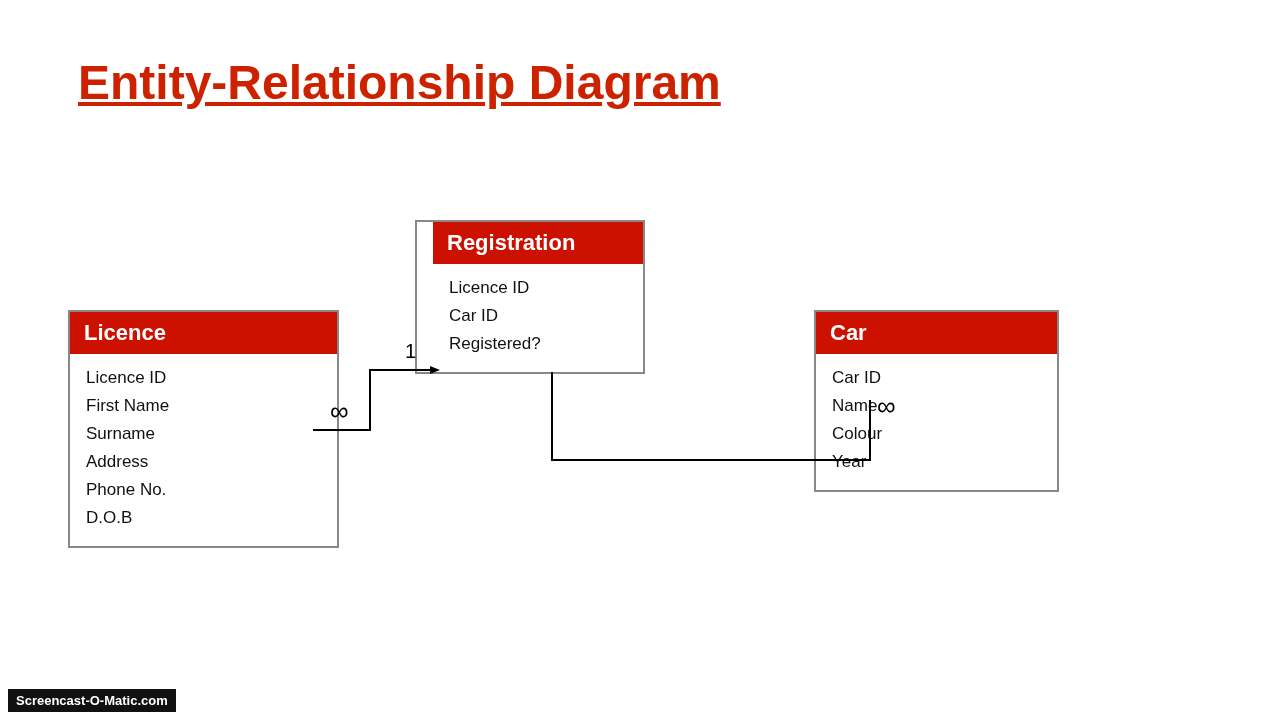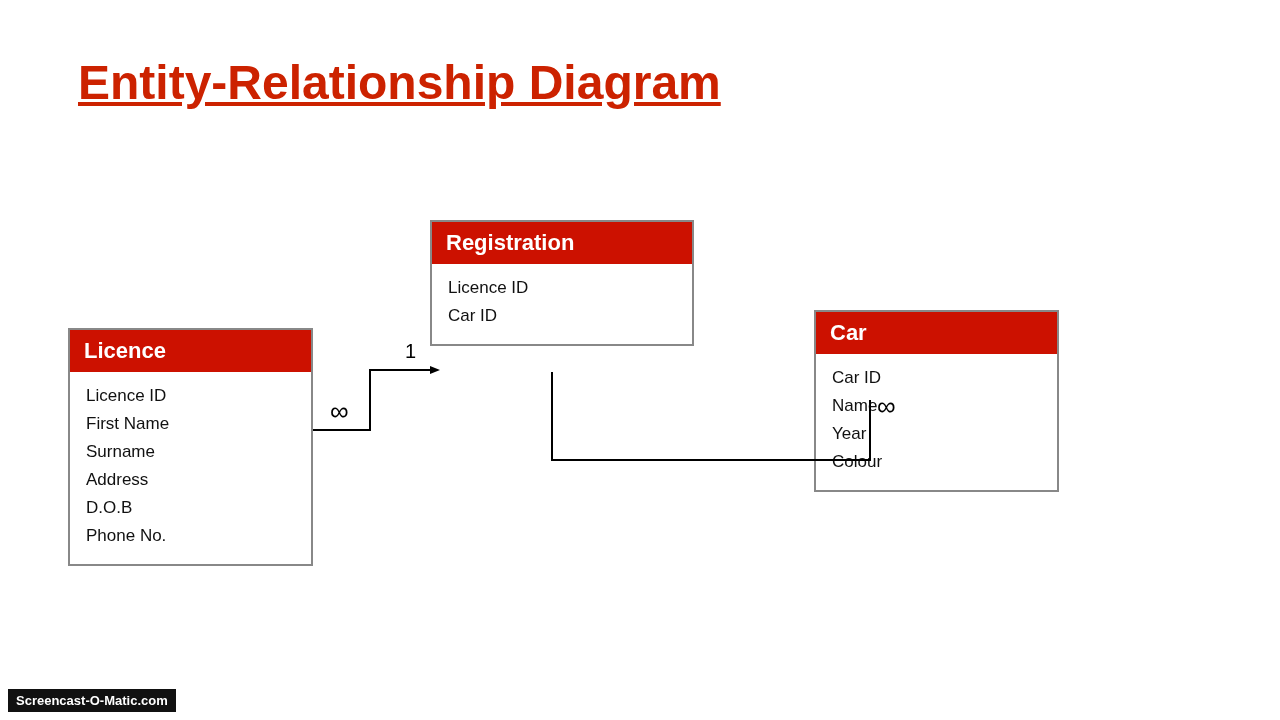--- a/index.html
+++ b/index.html
@@ -44,29 +44,30 @@
 
     .entity-body p {
       font-size: 17px;
       color: #111;
       line-height: 1.65;
     }
 
     
     .licence-box {
       left: 68px;
-      top: 328px;
-      width: 245px;
+      top: 310px;
+      width: 271px;
     }
 
     
     .registration-box {
-      left: 430px;
+      left: 415px;
       top: 220px;
-      width: 264px;
+      width: 230px;
+      padding-left: 16px;
     }
 
     
     .car-box {
       left: 814px;
       top: 310px;
       width: 245px;
     }
 
     
@@ -97,40 +98,41 @@
 
 <h1 class="page-title">Entity-Relationship Diagram</h1>
 
 <div class="entity-box licence-box">
   <div class="entity-header">Licence</div>
   <div class="entity-body">
     <p>Licence ID</p>
     <p>First Name</p>
     <p>Surname</p>
     <p>Address</p>
+    <p>Phone No.</p>
     <p>D.O.B</p>
-    <p>Phone No.</p>
   </div>
 </div>
 
 <div class="entity-box registration-box">
   <div class="entity-header">Registration</div>
   <div class="entity-body">
     <p>Licence ID</p>
     <p>Car ID</p>
+    <p>Registered?</p>
   </div>
 </div>
 
 <div class="entity-box car-box">
   <div class="entity-header">Car</div>
   <div class="entity-body">
     <p>Car ID</p>
     <p>Name</p>
+    <p>Colour</p>
     <p>Year</p>
-    <p>Colour</p>
   </div>
 </div>
 
 <svg class="connector-svg">
 
   <path d="M 313 430 L 370 430 L 370 370 L 430 370" stroke="#000" stroke-width="2" fill="none"></path>
 
   <polygon points="430,366 430,374 440,370" fill="#000"></polygon>
 
   <text x="330" y="420" font-size="26" fill="#000">∞</text>

